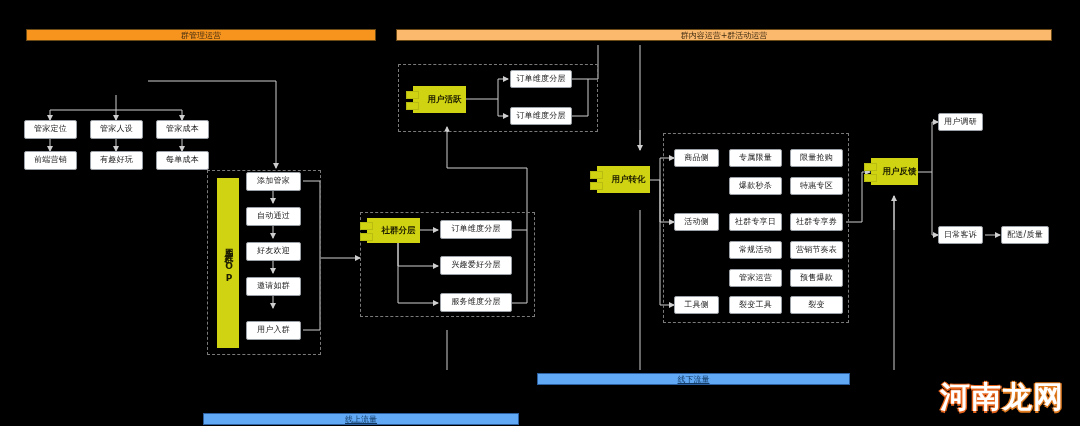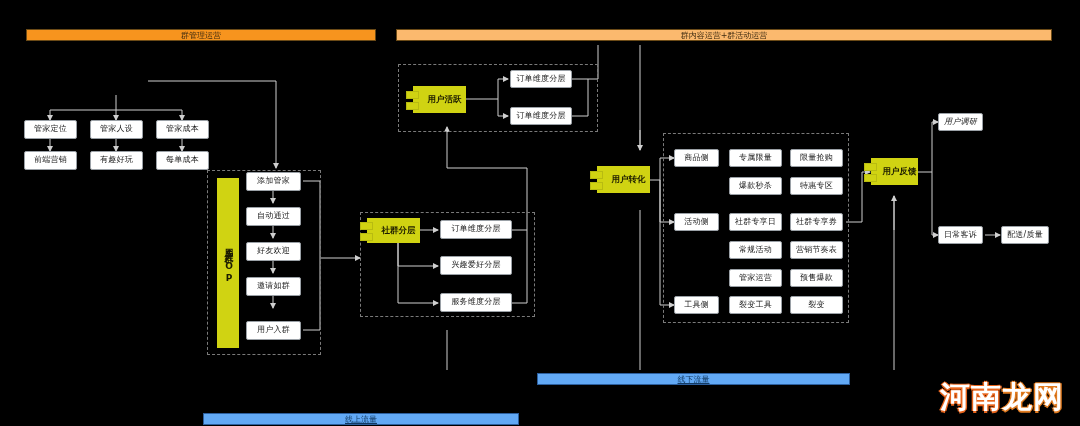--- a/index.html
+++ b/index.html
@@ -256,21 +256,21 @@
     <span>裂变</span>
   </div>
 
   <div class="node ybox" style="left:871px;top:158px;width:47px;height:27px;">
     <span class="cmp">
         <i class="a"></i>
         <i class="b"></i>
       </span>
     <span class="lbl">用户反馈</span>
   </div>
-  <div class="node wbox" style="left:938px;top:113px;width:45px;height:18px;font-style:italic;">
+  <div class="node wbox" style="left:938px;top:113px;width:45px;height:18px;">
     <span>用户调研</span>
   </div>
   <div class="node wbox" style="left:938px;top:226px;width:45px;height:18px;">
     <span>日常客诉</span>
   </div>
   <div class="node wbox" style="left:1001px;top:226px;width:48px;height:18px;">
     <span>配送/质量</span>
   </div>
 
   <div class="bbar" style="left:203px;top:373px;width:316px;height:12px;margin-top:40px;">

